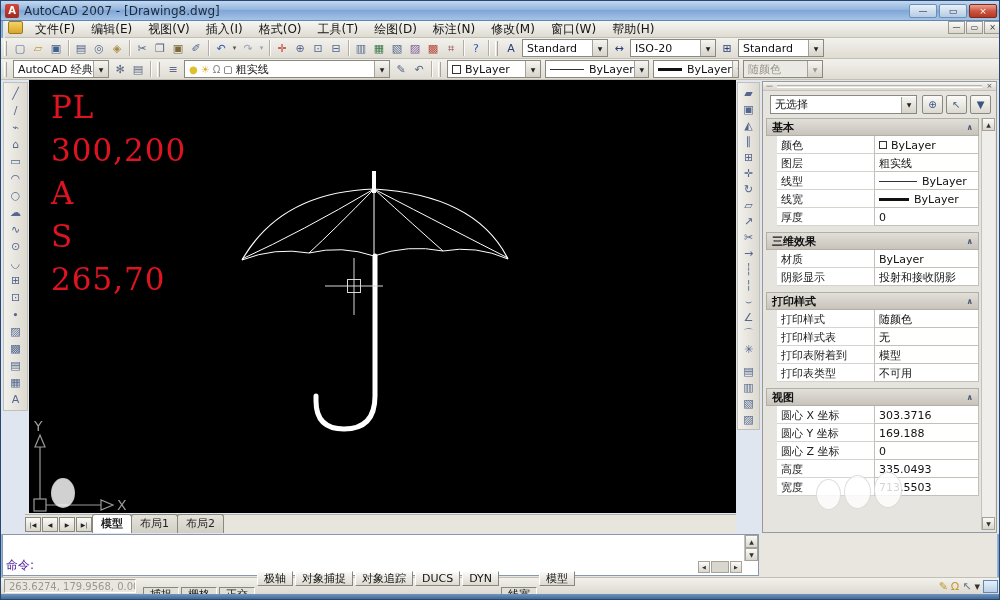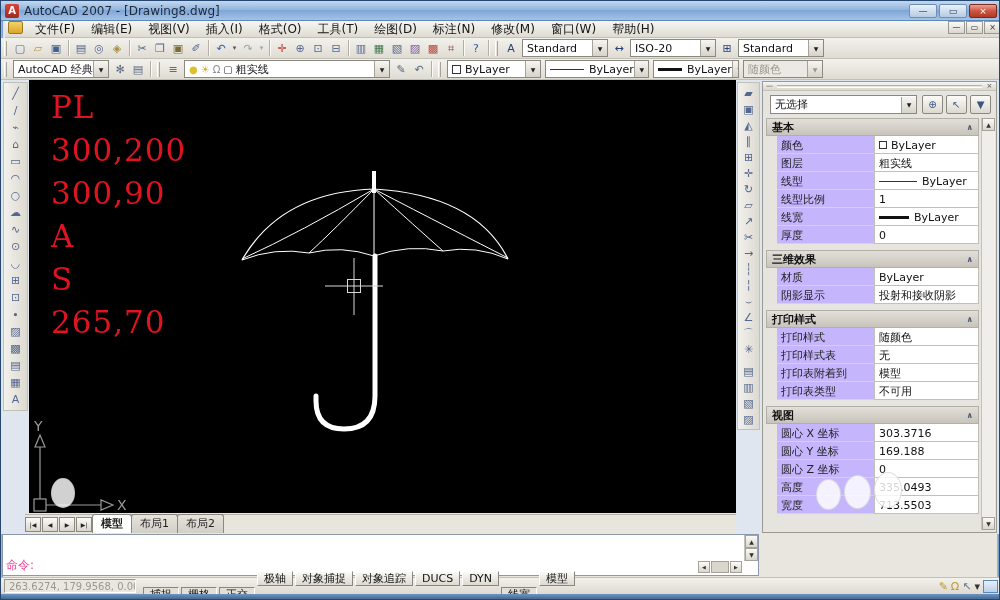--- a/index.html
+++ b/index.html
@@ -81,40 +81,40 @@
   .pal-sel { display:flex; align-items:center; padding:4px 5px 3px; }
   .pal-sel .combo { flex:1; height:19px; }
   .pal-btn { width:21px; height:19px; margin-left:3px; background:linear-gradient(#fbfaf7,#dcd9d0);
     border:1px solid #8a887f; border-radius:2px; font-size:10px; display:flex; align-items:center; justify-content:center; color:#3a5382; }
   .pal-body { position:absolute; left:3px; right:17px; top:36px; bottom:2px; overflow:hidden; }
   .sec-hdr { height:18px; margin-top:6px; background:linear-gradient(#e2dfd9,#c8c4bc); border:1px solid #b2afa7;
     display:flex; align-items:center; font-size:11px; font-weight:bold; color:#111; padding:0 5px; }
   .sec-hdr:first-child { margin-top:0; }
   .sec-hdr .chev { margin-left:auto; font-size:8px; color:#4a5a74; }
   .p-row { display:grid; grid-template-columns:97px 1fr; height:18px; margin-left:11px; }
-  .p-label { font-size:11px; color:#222; background:#c4b5fd; border-bottom:1px solid #d7d4cd;
+  .p-label { font-size:11px; color:#222; background:#ffffff; border-bottom:1px solid #d7d4cd;
     padding:2px 15px 0 4px; white-space:nowrap; overflow:hidden; }
   .p-value { font-size:11px; color:#111; background:#fff; border:1px solid #c3c0b8; border-top:none;
     padding:1px 0 0 4px; display:flex; align-items:center; white-space:nowrap; overflow:hidden; }
   .p-value .swatch { width:8px; height:8px; }
   .p-value .lt-line { width:38px; } .p-value .lw-line { width:30px; height:3px; }
   .pal-scroll { position:absolute; right:1px; top:36px; bottom:2px; width:14px; background:#f0eeea;
     border-left:1px solid #c5c2bb; display:flex; flex-direction:column; }
   .sc-btn { height:13px; background:linear-gradient(#fbfaf7,#d9d6cd); border:1px solid #a5a29a;
     font-size:6px; display:flex; align-items:center; justify-content:center; color:#333; }
   .sc-btn.bottom { margin-top:auto; }
 
   .wm { position:absolute; background:rgba(255,255,255,0.82); border:1px solid rgba(190,190,190,0.5); border-radius:50%; }
 
   
   .cmd-win { position:absolute; left:1px; top:533px; width:757px; height:42px; background:#fff;
     border:1px solid #8a98ad; }
   .cmd-hist { position:absolute; left:3px; top:2px; right:16px; height:18px; font-size:12px; color:#000;
     white-space:nowrap; overflow:hidden; border-bottom:1px solid #e4e4e4; }
-  .cmd-prompt { position:absolute; left:3px; top:22px; right:60px; height:16px; font-size:12px; color:#ec4899; }
+  .cmd-prompt { position:absolute; left:3px; top:22px; right:60px; height:16px; font-size:12px; color:#4c1d95; }
   .cmd-vscroll { position:absolute; right:0; top:0; bottom:14px; width:14px; background:#f0eeea;
     border-left:1px solid #c5c2bb; display:flex; flex-direction:column; }
   .cmd-hscroll { position:absolute; right:16px; bottom:2px; width:44px; height:12px; display:flex; }
   .h-btn { width:12px; height:12px; background:linear-gradient(#fbfaf7,#d9d6cd); border:1px solid #a5a29a;
     font-size:5px; display:flex; align-items:center; justify-content:center; color:#333; }
   .h-thumb { flex:1; background:#d9d6cd; border:1px solid #a5a29a; margin:0 1px; }
 
   
   .status-bar { position:absolute; left:0; top:576px; width:1000px; height:17px; background:linear-gradient(#f2f1ec,#dcd9d0);
     display:flex; align-items:center; padding:0 3px; border-top:1px solid #c2bfb6; }
@@ -293,21 +293,20 @@
         <div class="tb-btn">▩</div>
         <div class="tb-btn">▤</div>
         <div class="tb-btn">▦</div>
         <div class="tb-btn">A</div>
       </div>
 
     <div class="canvas">
       <div class="cmd-text" id="cmd-text" style="color: rgb(224, 19, 33);">
           <div>PL</div>
           <div>300,200</div>
-          <div>300,90</div>
           <div>A</div>
           <div>S</div>
           <div>265,70</div>
         </div>
       <svg width="707" height="433" viewBox="0 0 707 433">
         <g stroke="#ffffff" fill="none">
           <path d="M345,91 L345,113" stroke-width="4"></path>
           <path d="M213,180 Q252,112 345,109 Q447,115 479,179" stroke-width="1.2"></path>
           <path d="M213,180 Q246,167 280,173 Q313,165 345,176 Q379,164 414,171 Q447,165 479,179" stroke-width="1"></path>
           <path d="M345,109 Q272,152 213,179" stroke-width="1"></path>
@@ -395,26 +394,20 @@
             </div>
           </div>
           <div class="p-row">
             <div class="p-label">线型</div>
             <div class="p-value">
               <span class="lt-line"></span>
               <span>ByLayer</span>
             </div>
           </div>
           <div class="p-row">
-            <div class="p-label">线型比例</div>
-            <div class="p-value">
-              <span>1</span>
-            </div>
-          </div>
-          <div class="p-row">
             <div class="p-label">线宽</div>
             <div class="p-value">
               <span class="lw-line"></span>
               <span>ByLayer</span>
             </div>
           </div>
           <div class="p-row">
             <div class="p-label">厚度</div>
             <div class="p-value">
               <span>0</span>

